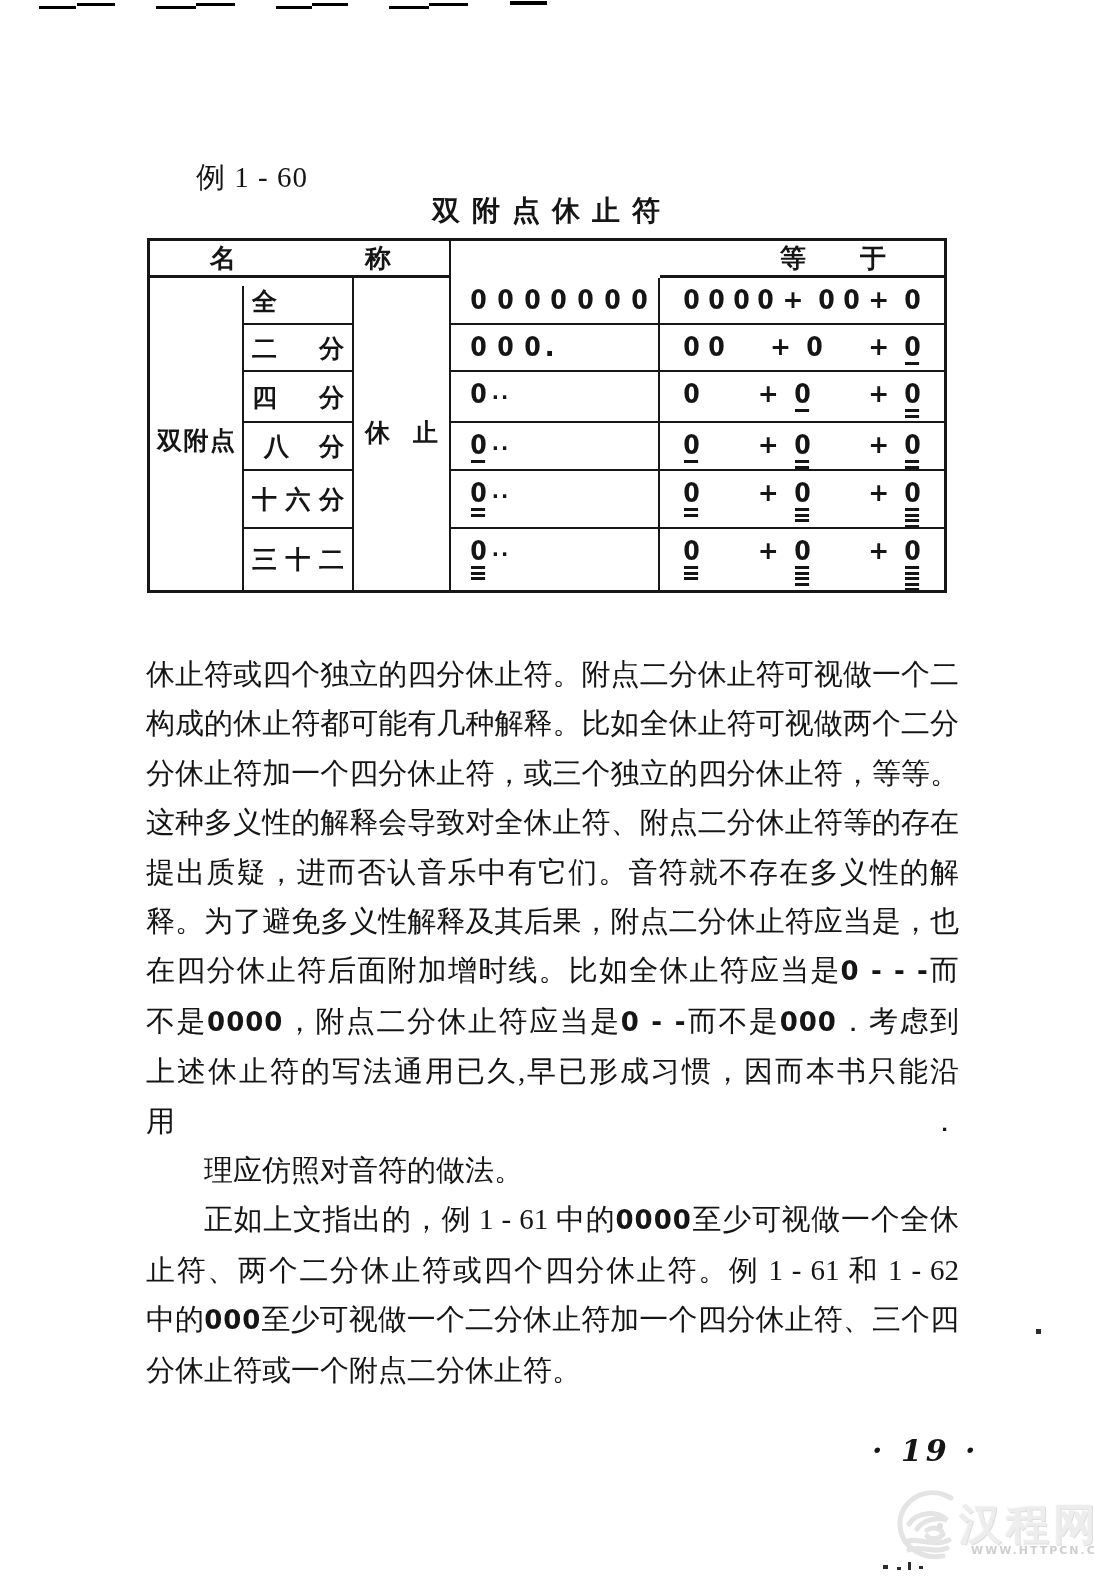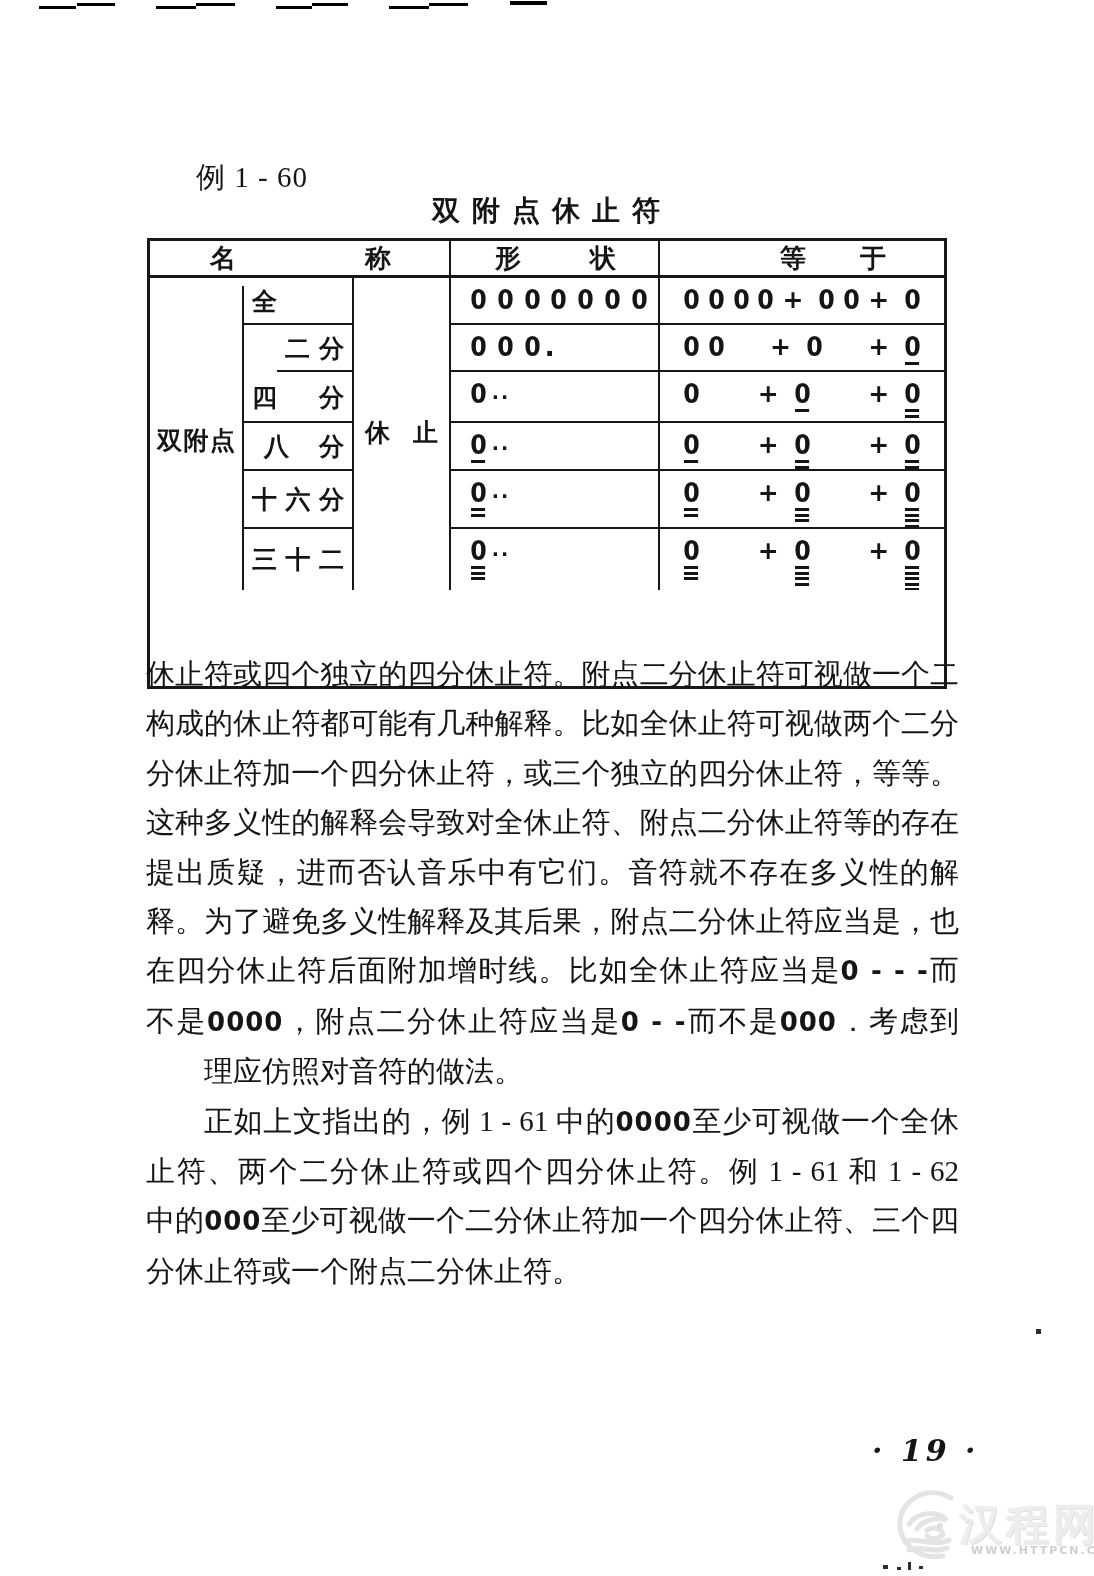--- a/index.html
+++ b/index.html
@@ -7,21 +7,21 @@
         font-family:"Liberation Serif","DejaVu Serif",serif;color:#151515;}
 
   
   .dash{position:absolute;background:#000;height:3px;}
 
   
   .example-label{position:absolute;left:196px;top:158px;font-size:29px;letter-spacing:1px;}
   .table-title{position:absolute;left:432px;top:192px;font-size:28px;font-weight:700;letter-spacing:12px;white-space:nowrap;}
 
   
-  .rtable{position:absolute;left:147px;top:238px;width:800px;height:451px;box-sizing:border-box;
+  .rtable{position:absolute;left:147px;top:238px;width:800px;height:355px;box-sizing:border-box;
           border:3px solid #171717;display:grid;background:#fff;
           grid-template-columns:94px 110px 97px 209px 284px;
           grid-template-rows:37px 47px 47px 51px 48px 58px 61px;}
   .cell{box-sizing:border-box;border-right:2px solid #171717;border-bottom:2px solid #171717;overflow:hidden;}
   .cell.noright{border-right:none;}
   .cell.nobottom{border-bottom:none;}
   .hd{font-size:26px;font-weight:700;line-height:35px;text-align:justify;text-align-last:justify;border-bottom-width:3px;}
   .hname{grid-area:1/1/2/4;padding:0 58px 0 60px;}
   .hshape{grid-area:1/4/2/5;padding:0 42px 0 44px;}
   .hequals{grid-area:1/5/2/6;padding:0 58px 0 120px;}
@@ -74,21 +74,20 @@
   <div class="dash" style="left:312px;top:3px;width:36px;"></div>
   <div class="dash" style="left:389px;top:6px;width:40px;"></div>
   <div class="dash" style="left:429px;top:3px;width:39px;"></div>
   <div class="dash" style="left:510px;top:1px;width:37px;height:4px;"></div>
 
   <div class="example-label">例 1 - 60</div>
   <div class="table-title">双附点休止符</div>
 
   <div class="rtable">
     <div class="cell hd hname">名称</div>
-    <div class="cell hd hshape">形状</div>
     <div class="cell hd hequals noright">等于</div>
     <div class="cell groupA">双附点</div>
     <div class="cell groupC">休止符</div>
   <div class="cell type" style="grid-area: 2 / 2; line-height: 47px;">全</div>
       <div class="cell shape" style="grid-area: 2 / 4;">
         <span class="jp">
           <span class="dg">0</span>
         </span>
         <span class="jp">
           <span class="dg">0</span>
@@ -133,21 +132,21 @@
             <span class="dg">0</span>
           </span>
         </span>
         <span class="grp">
           <span class="op">+</span>
           <span class="jp">
             <span class="dg">0</span>
           </span>
         </span>
       </div>
-      <div class="cell type" style="grid-area: 3 / 2; line-height: 47px; margin-left: 33px;">二分</div>
+      <div class="cell type" style="grid-area: 3 / 2; line-height: 47px;">二分</div>
       <div class="cell shape" style="grid-area: 3 / 4;">
         <span class="jp">
           <span class="dg">0</span>
         </span>
         <span class="jp">
           <span class="dg">0</span>
         </span>
         <span class="jp">
           <span class="dg">0</span>
           <span class="lowdot">.</span>
@@ -283,20 +282,21 @@
 
   <div class="body-text">
       <div class="line"><span>休止符或四个独立的四分休止符。附点二分休止符可视做一个二</span></div>
       <div class="line"><span>构成的休止符都可能有几种解释。比如全休止符可视做两个二分</span></div>
       <div class="line"><span>分休止符加一个四分休止符，或三个独立的四分休止符，等等。</span></div>
       <div class="line"><span>这种多义性的解释会导致对全休止符、附点二分休止符等的存在</span></div>
       <div class="line"><span>提出质疑，进而否认音乐中有它们。音符就不存在多义性的解</span></div>
       <div class="line"><span>释。为了避免多义性解释及其后果，附点二分休止符应当是，也</span></div>
       <div class="line"><span>在四分休止符后面附加增时线。比如全休止符应当是</span><b class="fig">0 - - -</b><span>而</span></div>
       <div class="line"><span>不是</span><b class="fig">0000</b><span>，附点二分休止符应当是</span><b class="fig">0 - -</b><span>而不是</span><b class="fig">000</b><span>．考虑到</span></div>
+      <div class="line"><span>上述休止符的写法通用已久,早已形成习惯，因而本书只能沿用．</span></div>
       <div class="line indent short"><span>理应仿照对音符的做法。</span></div>
       <div class="line indent"><span>正如上文指出的，例 1 - 61 中的</span><b class="fig">0000</b><span>至少可视做一个全休</span></div>
       <div class="line"><span>止符、两个二分休止符或四个四分休止符。例 1 - 61 和 1 - 62</span></div>
       <div class="line"><span>中的</span><b class="fig">000</b><span>至少可视做一个二分休止符加一个四分休止符、三个四</span></div>
       <div class="line short"><span>分休止符或一个附点二分休止符。</span></div>
     </div>
 
   <div class="page-number">· 19 ·</div>
 
   <div class="watermark">

